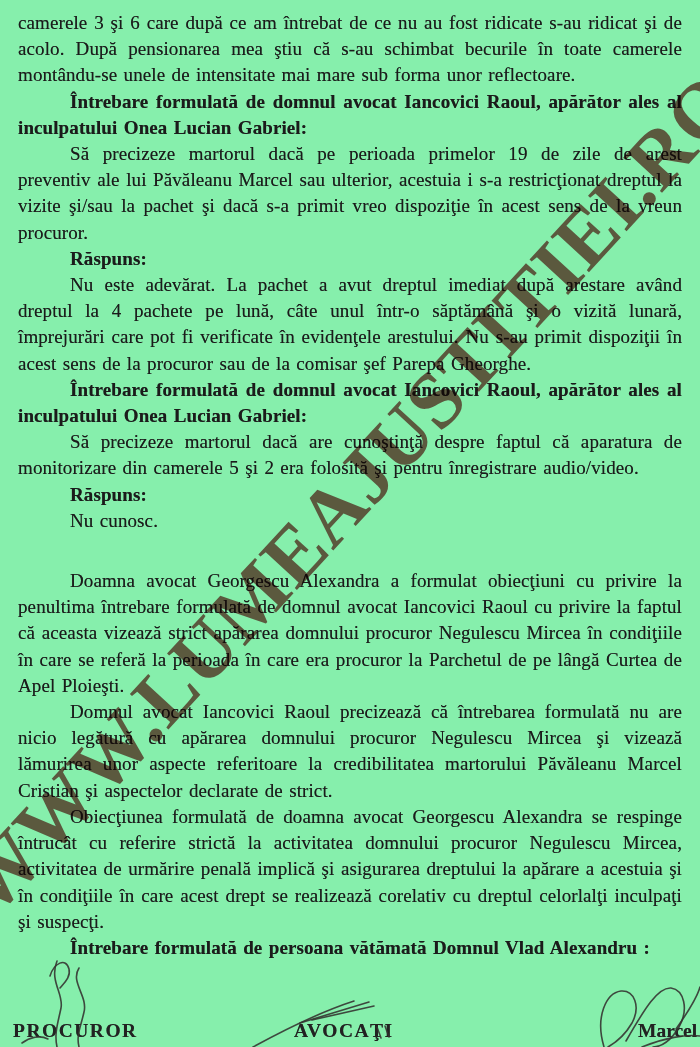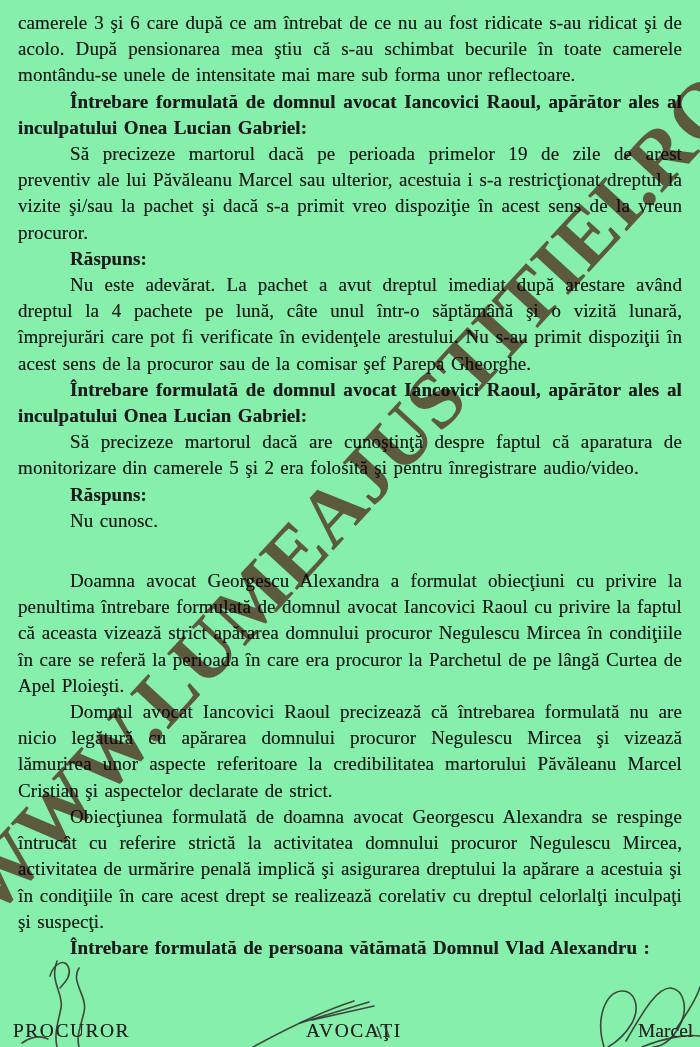--- a/index.html
+++ b/index.html
@@ -44,24 +44,25 @@
   .para.gap-before { margin-top: 34px; }
   .footer {
     position: absolute;
     left: 0;
     top: 1020px;
     width: 700px;
     height: 27px;
     color: #222;
     font-size: 19.5px;
     text-shadow: 0 0 0.6px rgba(20,20,20,0.5);
+    font-weight: bold;
   }
   .footer .flabel { position: absolute; white-space: nowrap; }
   .footer .procuror { left: 13px; letter-spacing: 1.5px; }
-  .footer .avocati { left: 306px; letter-spacing: 1.5px; }
+  .footer .avocati { left: 294px; letter-spacing: 1.5px; }
   .footer .martor  { left: 638px; }
   .watermark-holder {
     position: absolute;
     left: 349px;
     top: 494px;
     width: 0;
     height: 0;
     pointer-events: none;
   }
   .watermark {

